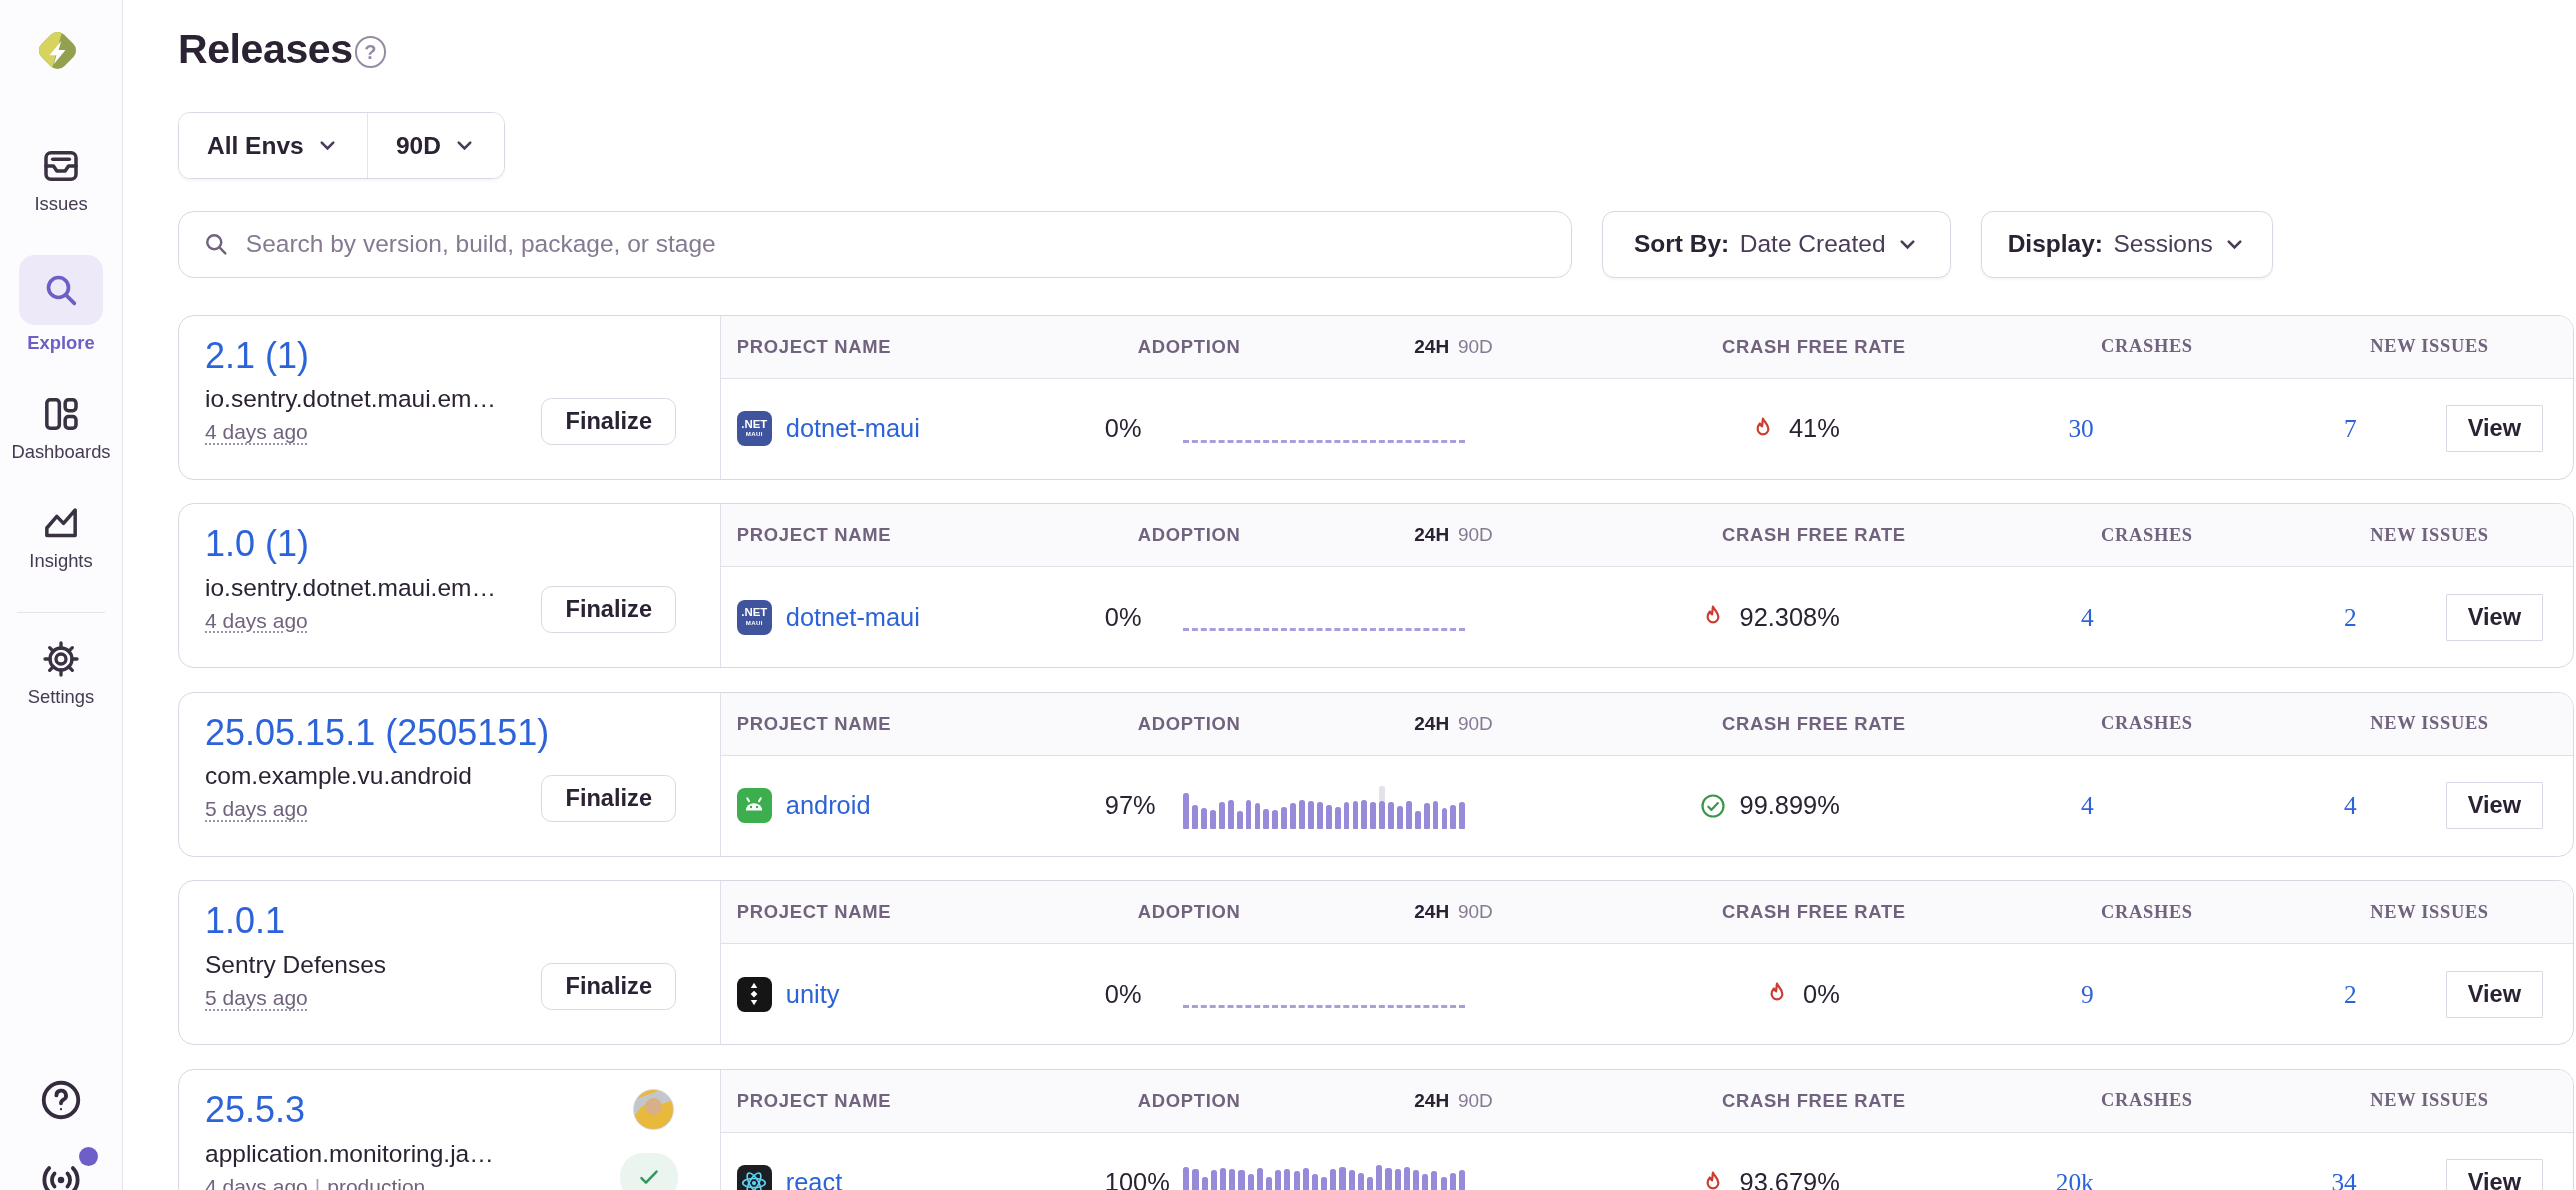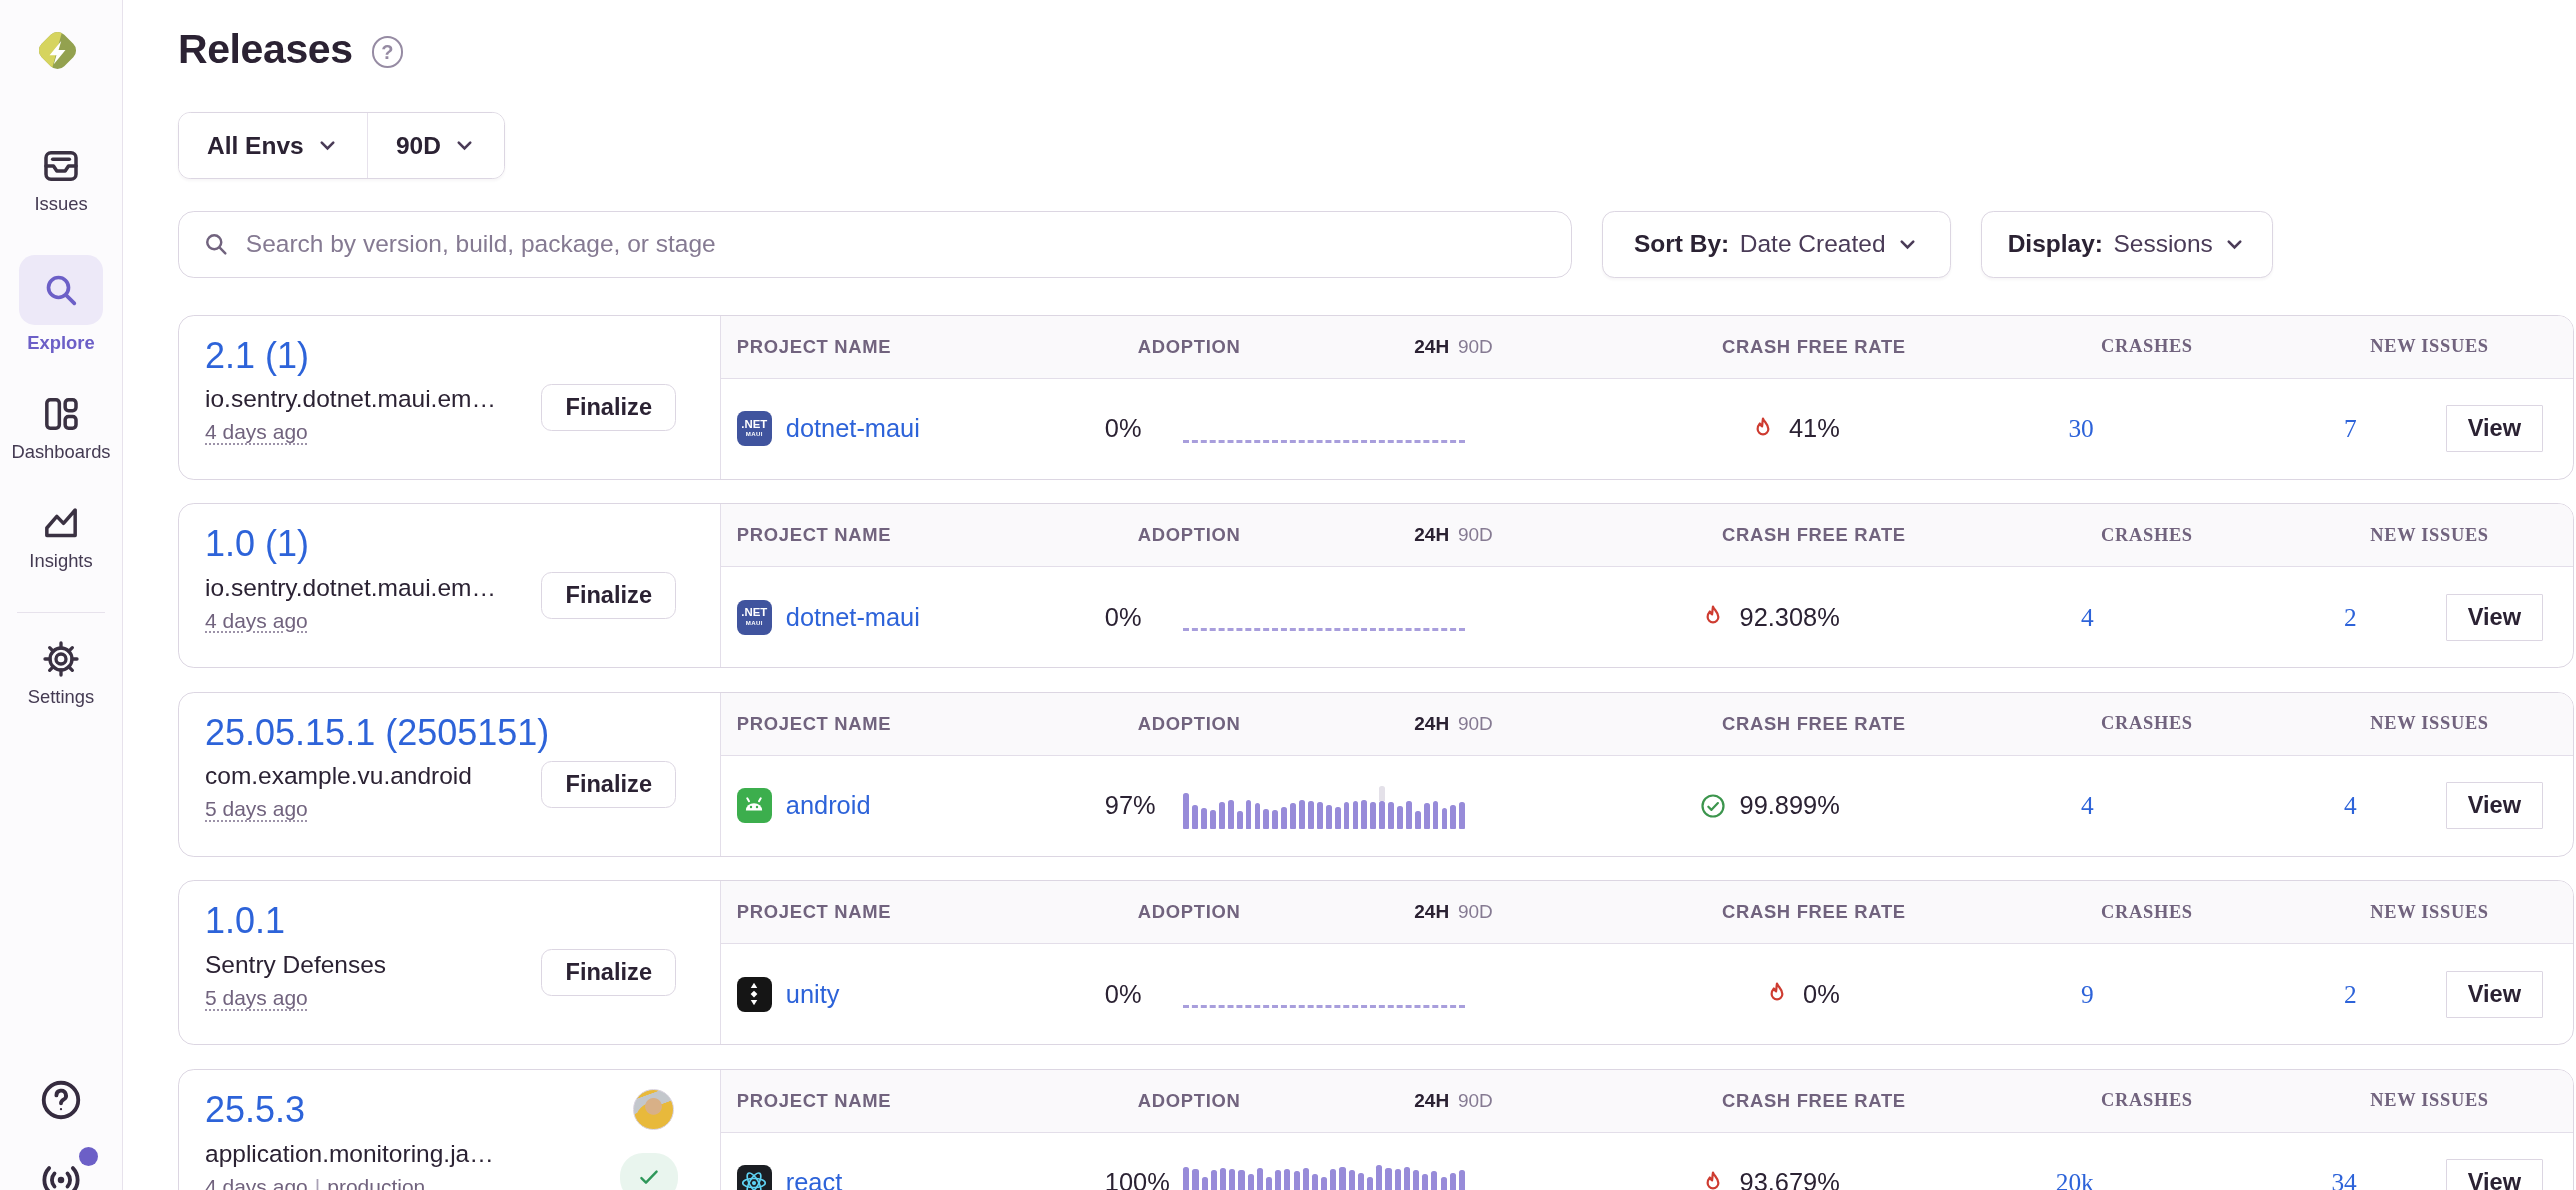--- a/index.html
+++ b/index.html
@@ -21,21 +21,21 @@
   .nav-item.active svg { color:#6C5FC7; }
   .side-foot { position:absolute; left:0; width:122px; display:flex; justify-content:center; }
   .side-foot.help { bottom:68px; }
   .side-foot.news { bottom:-12.3px; }
   .side-foot svg { width:46px; height:46px; color:#352B3F; cursor:pointer; }
   .notif-dot { position:absolute; right:24.5px; top:-10.5px; width:19px; height:19px;
     border-radius:50%; background:var(--accent,#6C5FC7); }
 
   
   .main { position:absolute; left:125px; top:0; width:2451px; height:1191px; padding:26px 0 0 53px; }
-  .title-row { display:flex; align-items:center; gap:19px; }
+  .title-row { display:flex; align-items:center; gap:2px; }
   .page-title { font-size:41px; font-weight:700; letter-spacing:-0.4px; color:#2B2233; }
   .help-circ { width:31.5px; height:31.5px; border:2.2px solid #968BA3; border-radius:50%;
     color:#968BA3; font-size:20px; font-weight:700; display:flex; align-items:center;
     justify-content:center; margin-top:5.3px; }
 
   .pill-group { margin-top:39px; display:inline-flex; height:67px; border:1.8px solid #DCD6E2;
     border-radius:12.3px; background:#fff; overflow:hidden;
     box-shadow:0 1.8px 2.6px rgba(43,34,51,.04); }
   .pill-seg { display:flex; align-items:center; gap:12.3px; padding:0 28px; font-size:24.5px;
     font-weight:600; color:#2B2233; cursor:pointer; border-right:1.8px solid #E7E2EC; background:#fff; border-top:none; border-bottom:none; border-left:none;}
@@ -59,21 +59,21 @@
   
   .cards { margin-top:37px; width:2396px; }
   .card { display:flex; height:165px; border:1.8px solid #DCD6E2; border-radius:15.8px;
     background:#fff; margin-bottom:23.6px; overflow:hidden; }
   .card-left { width:541px; flex:none; position:relative; padding:19px 26px; }
   .version-link { font-size:36px; color:var(--link,#2D63D9); text-decoration:none; display:inline-block; }
   .pkg { margin-top:8.8px; font-size:24.5px; color:#2B2233; }
   .meta { margin-top:7px; font-size:21px; color:#71637E; }
   .time-ago { text-decoration:underline dotted #9C92A8; text-underline-offset:4.4px; }
   .meta-sep { color:#A9A1B5; margin:0 7px; }
-  .finalize-btn { position:absolute; right:44px; top:68px; height:47px; padding:0 23px;
+  .finalize-btn { position:absolute; right:44px; top:82px; height:47px; padding:0 23px;
     border:1.8px solid #DCD6E2; border-radius:10.5px; background:#fff; font-size:23.6px;
     font-weight:700; color:#2B2233; cursor:pointer; font-family:inherit; }
   .avatar { position:absolute; right:46px; top:19px; width:41px; height:41px; border-radius:50%;
     background:
       radial-gradient(circle at 50% 42%, #D8B087 0 7.9px, transparent 8.8px),
       radial-gradient(circle at 50% 78%, #E8B93B 0 17.5px, transparent 18.4px),
       linear-gradient(160deg,#E8B93B 18%, #C3C7CC 19% 45%, #E8B93B 46%);
     border:0.9px solid #D9D3DF; }
   .check-badge { position:absolute; right:42px; top:83px; width:58px; height:49px;
     border-radius:23px; background:#E9F5EE; display:flex; align-items:center; justify-content:center; }

